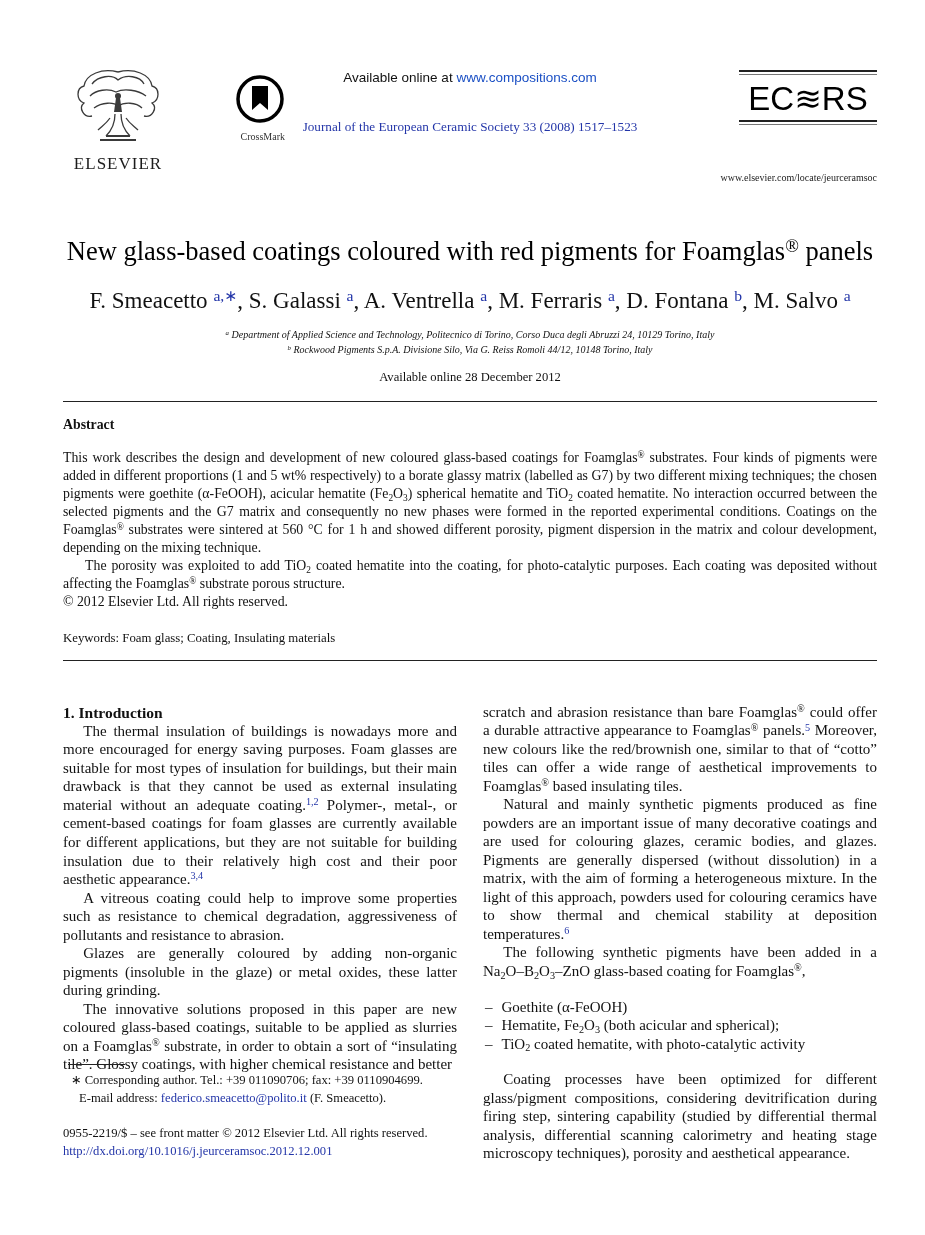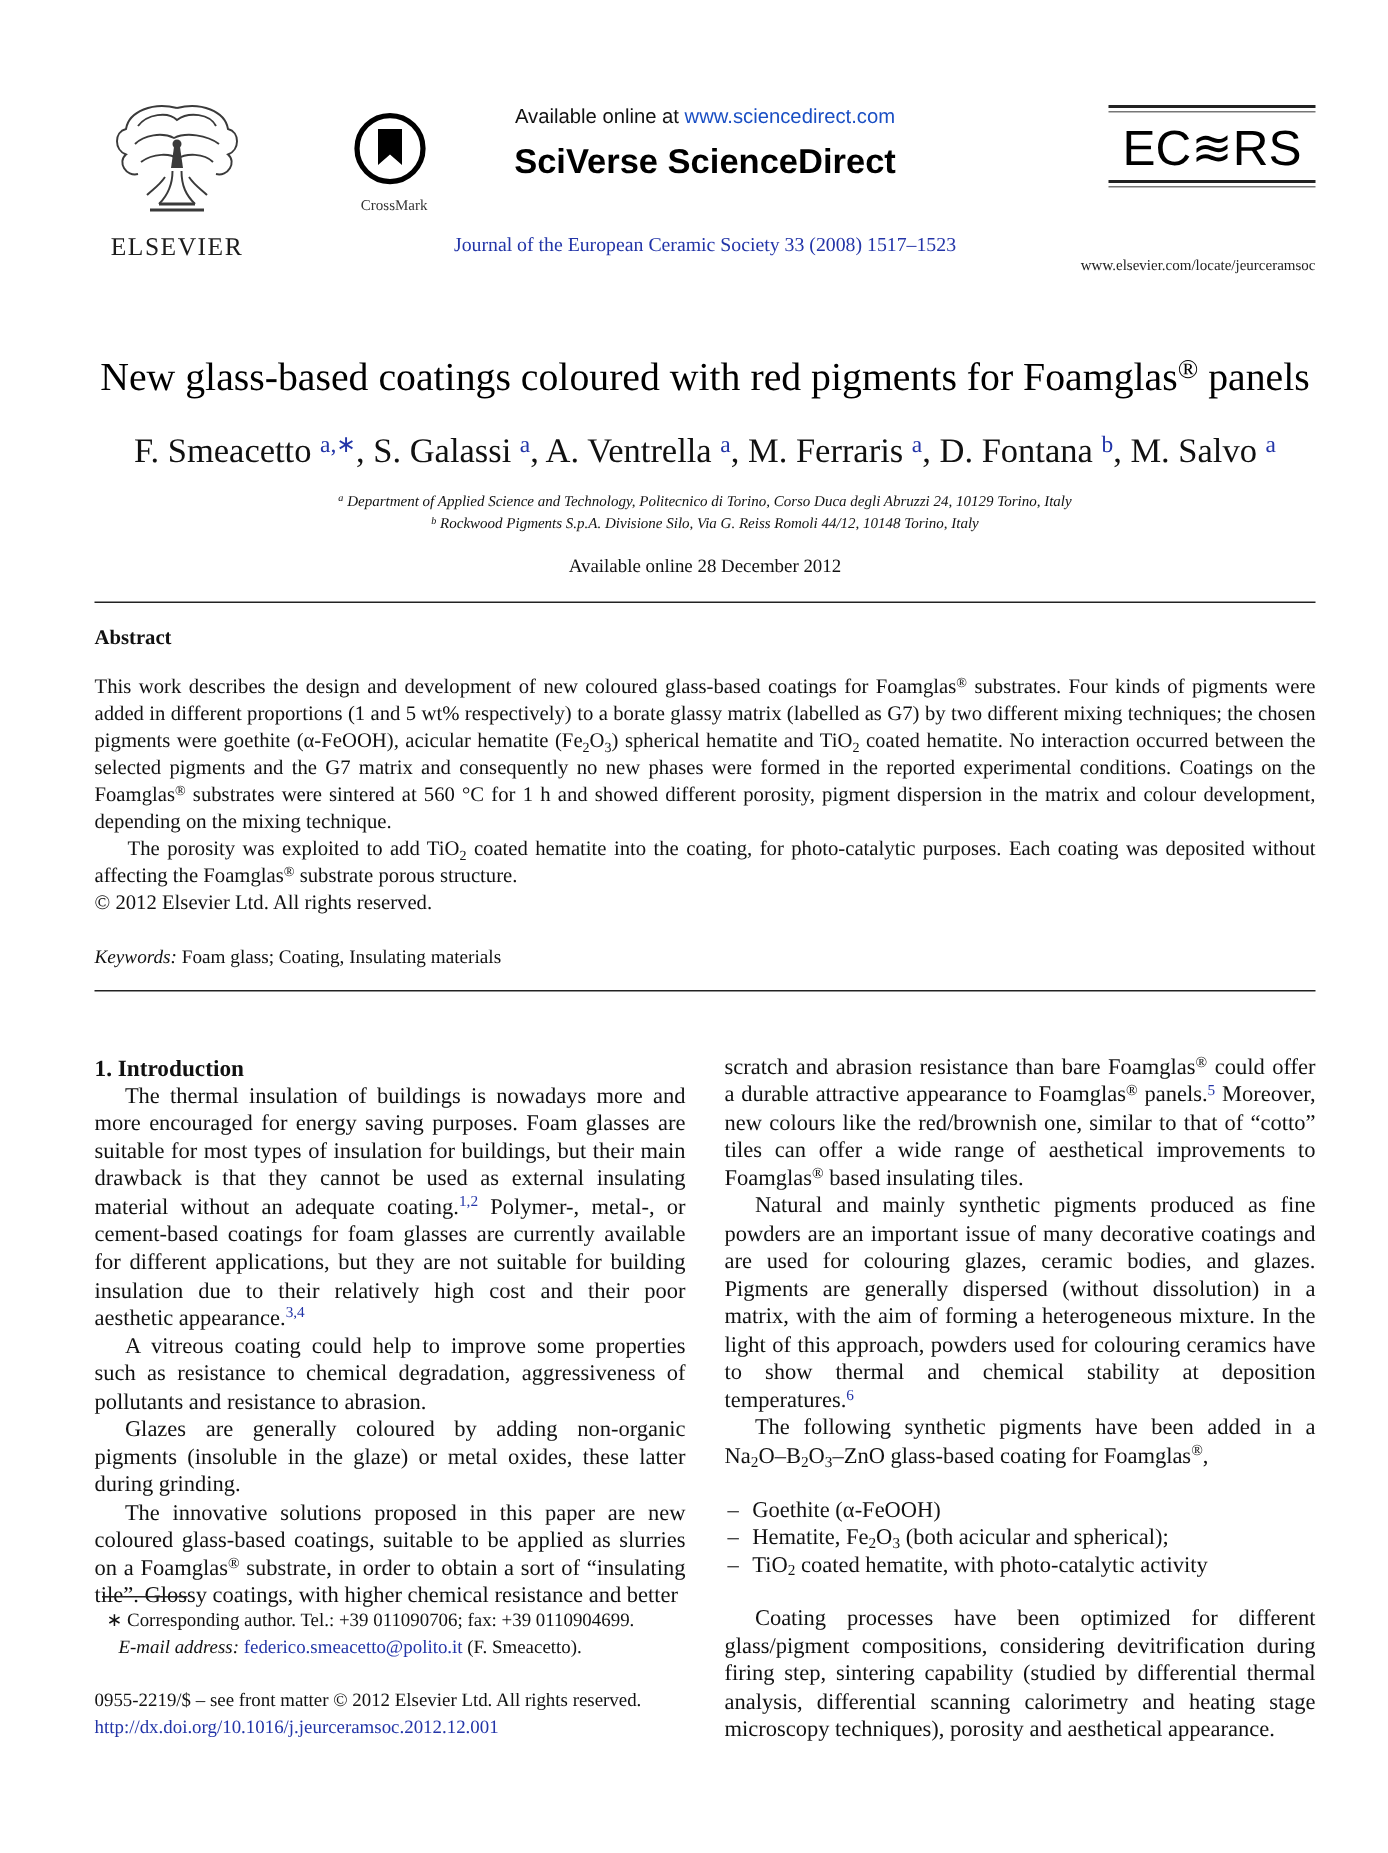--- a/index.html
+++ b/index.html
@@ -51,21 +51,21 @@
   .blist .dash{width:1.1em;flex:none;}
   
   .footnote{position:absolute;left:63px;top:1064px;width:420px;font-size:12.6px;line-height:1.4;}
   .fn-sep{width:57px;border-top:1.2px solid #222;margin-bottom:7px;margin-left:5px;}
   .fn-l1{padding-left:8px;}
   .fn-l2{padding-left:16px;}
   .pagefooter{position:absolute;left:63px;top:1124px;width:480px;font-size:12.6px;line-height:1.45;}
   
   .sup{font-size:0.68em;position:relative;top:-0.45em;}
   .sub{font-size:0.68em;position:relative;top:0.28em;}
-  .it{font-style:italic;}
+  .it{}
   .lnk{color:#2335a8;}
   .sdlnk{color:#1a4fc4;}
 </style>
 </head>
 <body>
 
 <div class="page">
   <div class="content">
 
     <div class="header">
@@ -92,22 +92,21 @@
 
       <div class="crossmark-block">
         <svg width="50" height="50" viewBox="0 0 50 50">
           <circle cx="25" cy="25" r="22" fill="none" stroke="#000" stroke-width="3.5"></circle>
           <path d="M17 12 h16 v24 l-8 -7 l-8 7 Z" fill="#000"></path>
         </svg>
         <div class="crossmark-label">CrossMark</div>
       </div>
 
       <div class="center-block">
-        <div class="avail-line">Available online at <span class="sdlnk">www.sciencedirect.com</span></div>
-        <div class="sciverse">SciVerse ScienceDirect</div>
+        <div class="avail-line">Available online at <span class="sdlnk">www.compositions.com</span></div>
         <div class="journal-line"><span class="lnk">Journal of the European Ceramic Society 33 (2008) 1517–1523</span></div>
       </div>
 
       <div class="right-block">
         <div class="dbl-rule"></div>
         <div class="ecers">EC≋RS</div>
         <div class="dbl-rule"></div>
       </div>
       <div class="locate-url">www.elsevier.com/locate/jeurceramsoc</div>
     </div>

